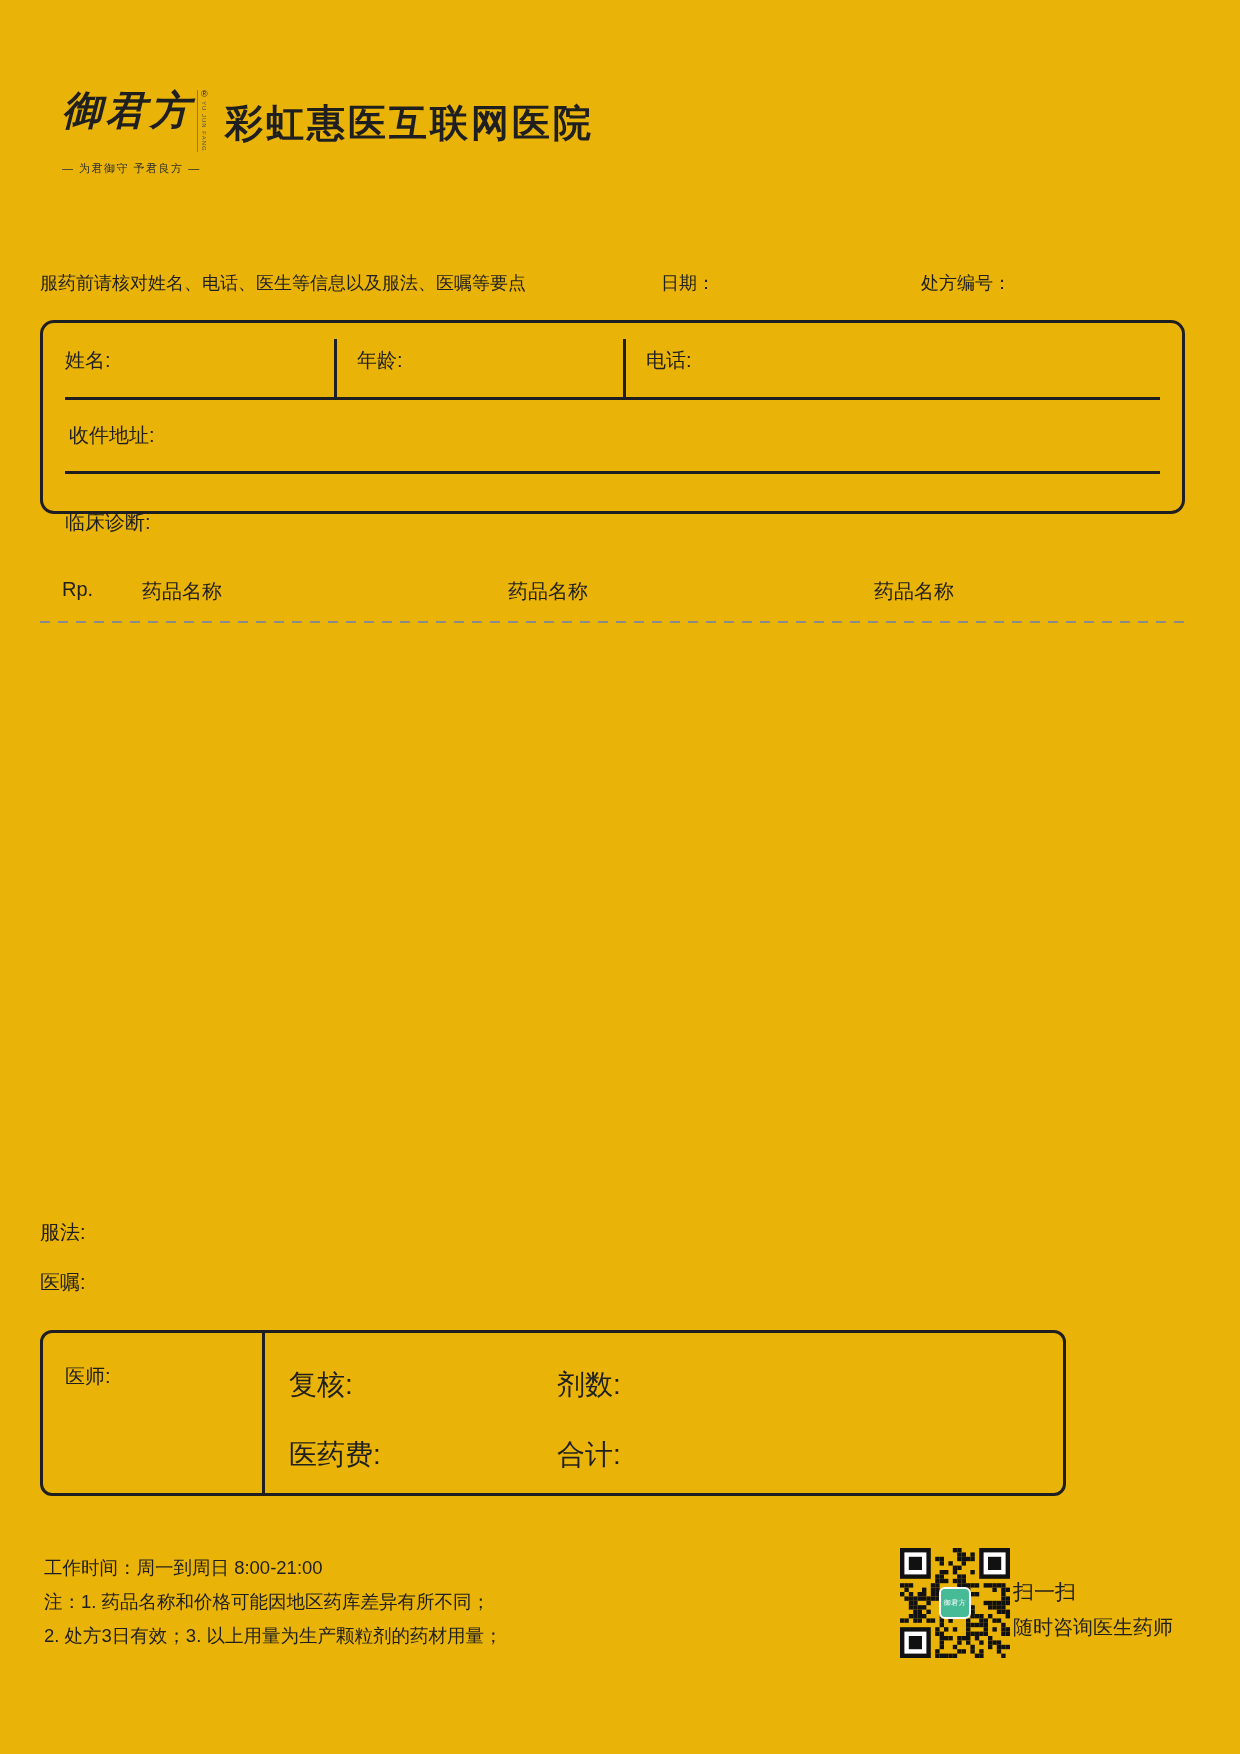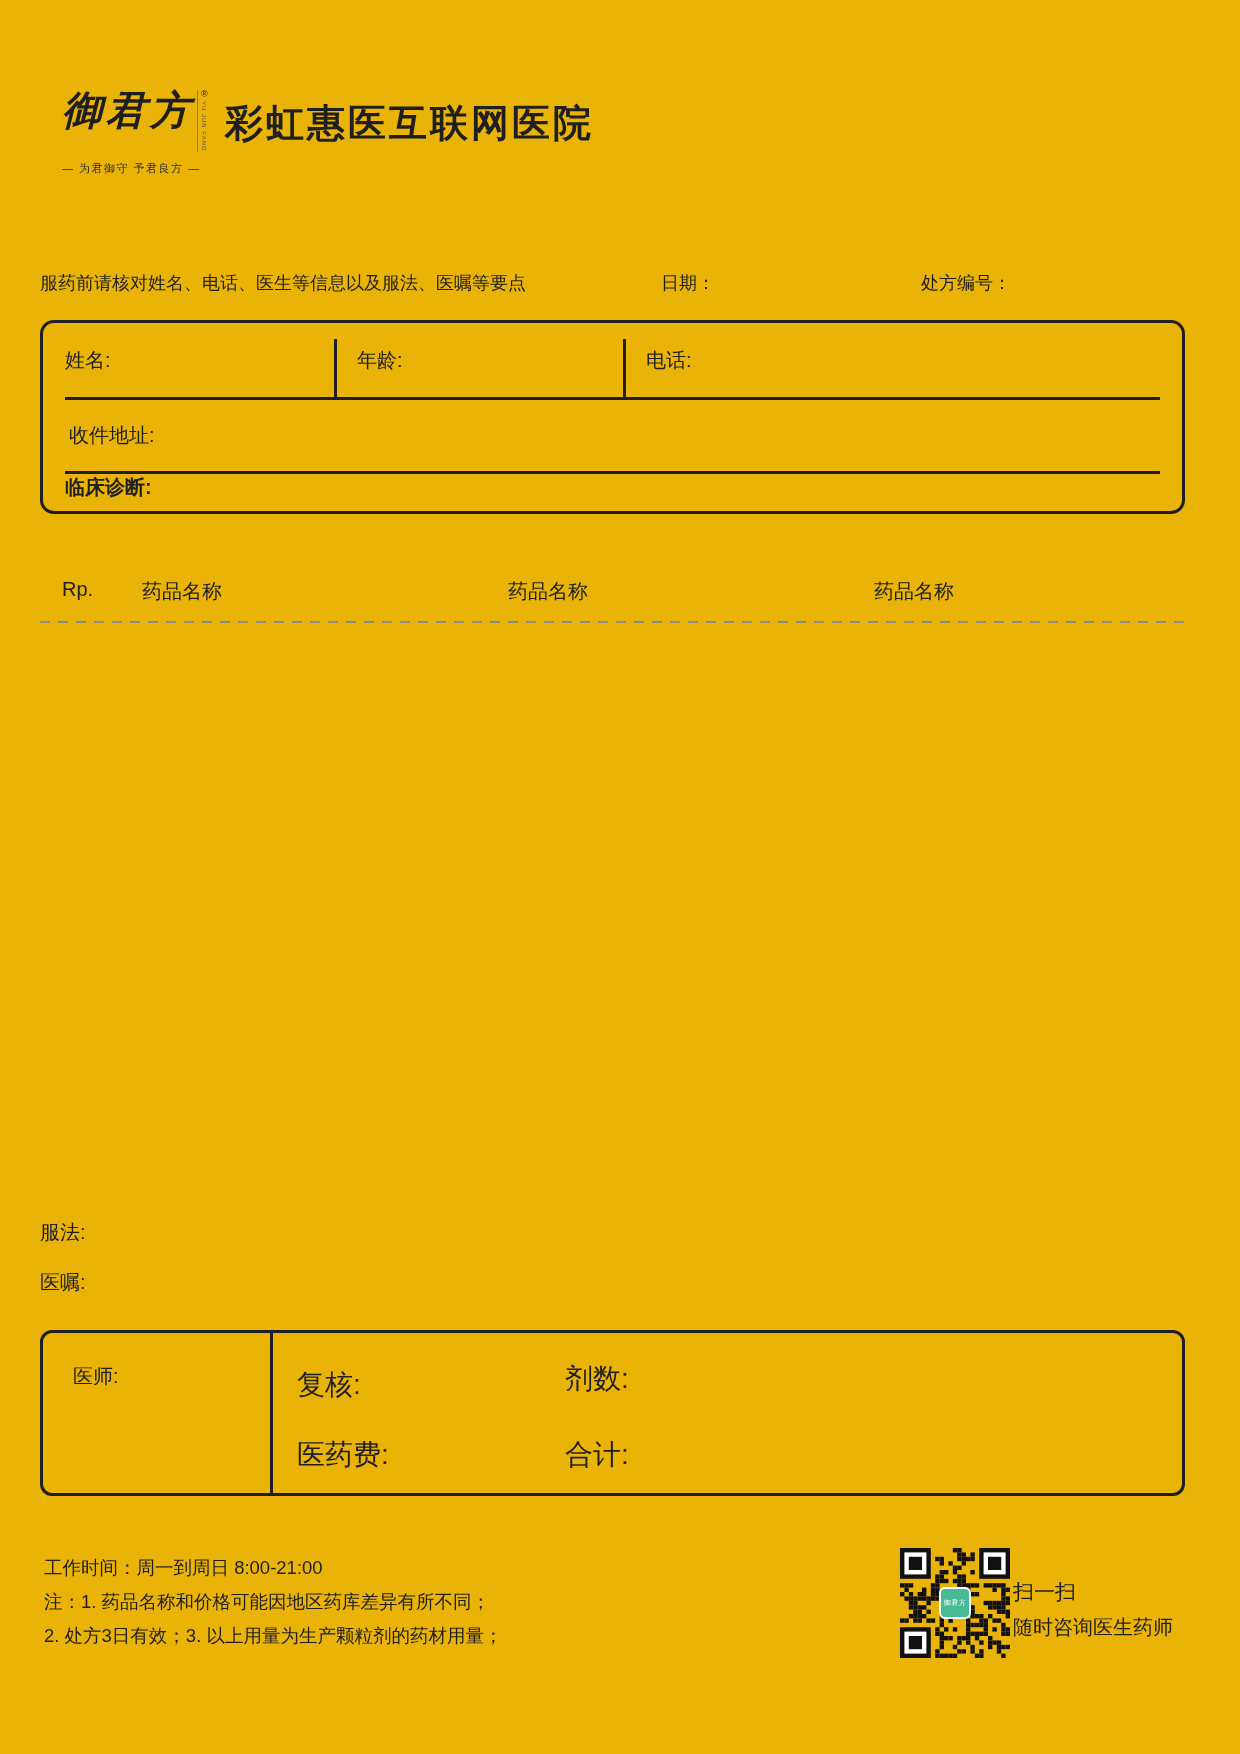--- a/index.html
+++ b/index.html
@@ -31,42 +31,42 @@
                  border:3px solid #1f1f1f; border-radius:14px; }
   .p-row1 { position:relative; height:74px; display:flex; }
   .p-cell { position:relative; display:flex; align-items:center; padding-left:22px; font-size:20px; }
   .p-cell.c1 { width:292px; }
   .p-cell.c2 { width:282px; }
   .p-cell.c3 { width:289px; }
   .p-cell.c4 { flex:1; }
   .p-cell + .p-cell::before { content:""; position:absolute; left:-1px; top:16px; bottom:0; width:2.5px; background:#1f1f1f; }
   .p-hline { height:0; border-top:3px solid #1f1f1f; margin:0 22px; }
   .p-row2 { height:71px; display:flex; align-items:center; padding-left:26px; font-size:20px; }
-  .p-row3 { height:62px; display:flex; align-items:flex-start; padding-left:22px; font-size:20px;font-weight:bold; }
+  .p-row3 { height:62px; display:flex; align-items:flex-end; padding-left:22px; font-size:20px; }
 
   
   .rp-row { position:absolute; left:40px; top:578px; width:1145px; height:26px; font-size:20px; }
   .rp-label { position:absolute; left:22px;  top:0; }
   .rp-col0  { position:absolute; left:102px; top:0; }
   .rp-col1  { position:absolute; left:468px; top:0; }
   .rp-col2  { position:absolute; left:834px; top:0; }
   .dash-line { position:absolute; left:40px; top:621px; width:1145px; height:2px;
                background:repeating-linear-gradient(90deg,#8a8a8a 0 10px, transparent 10px 18px); }
 
   
   .usage-label  { position:absolute; left:40px; top:1219px; font-size:20px; }
   .advice-label { position:absolute; left:40px; top:1269px; font-size:20px; }
 
   
-  .signoff-box { position:absolute; left:40px; top:1330px; width:1145px; height:166px;
-                 border:3px solid #1f1f1f; border-radius:12px; display:flex;padding-left:8px; }
+  .signoff-box { position:absolute; left:40px; top:1330px; width:1026px; height:166px;
+                 border:3px solid #1f1f1f; border-radius:12px; display:flex; }
   .s-left  { width:222px; border-right:3px solid #1f1f1f; padding:30px 0 0 22px; font-size:20px; }
   .s-right { position:relative; flex:1; font-size:28px; }
   .s-review { position:absolute; left:24px;  top:33px; }
-  .s-doses  { position:absolute; left:292px; top:27px; }
+  .s-doses  { position:absolute; left:292px; top:33px; }
   .s-fee    { position:absolute; left:24px;  top:103px; }
   .s-total  { position:absolute; left:292px; top:103px; }
 
   
   .footer-notes { position:absolute; left:44px; top:1551px; font-size:18.5px; line-height:34px; }
   .qr { position:absolute; left:900px; top:1548px; width:110px; height:110px; }
   .qr svg { display:block; }
   .qr-badge { position:absolute; left:50%; top:50%; transform:translate(-50%,-50%);
               width:32px; height:32px; border-radius:6px; border:2px solid #ffffff;
               color:#ffffff; font-size:7px; display:flex; align-items:center; justify-content:center;

